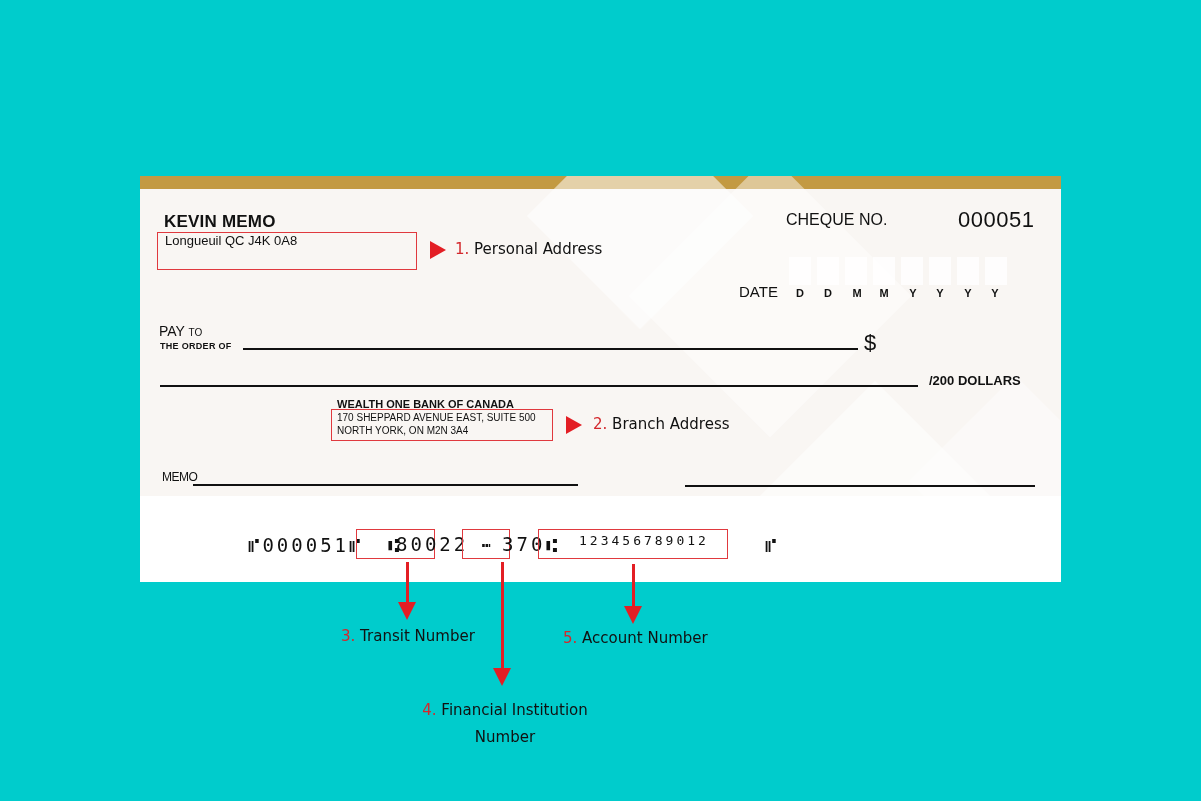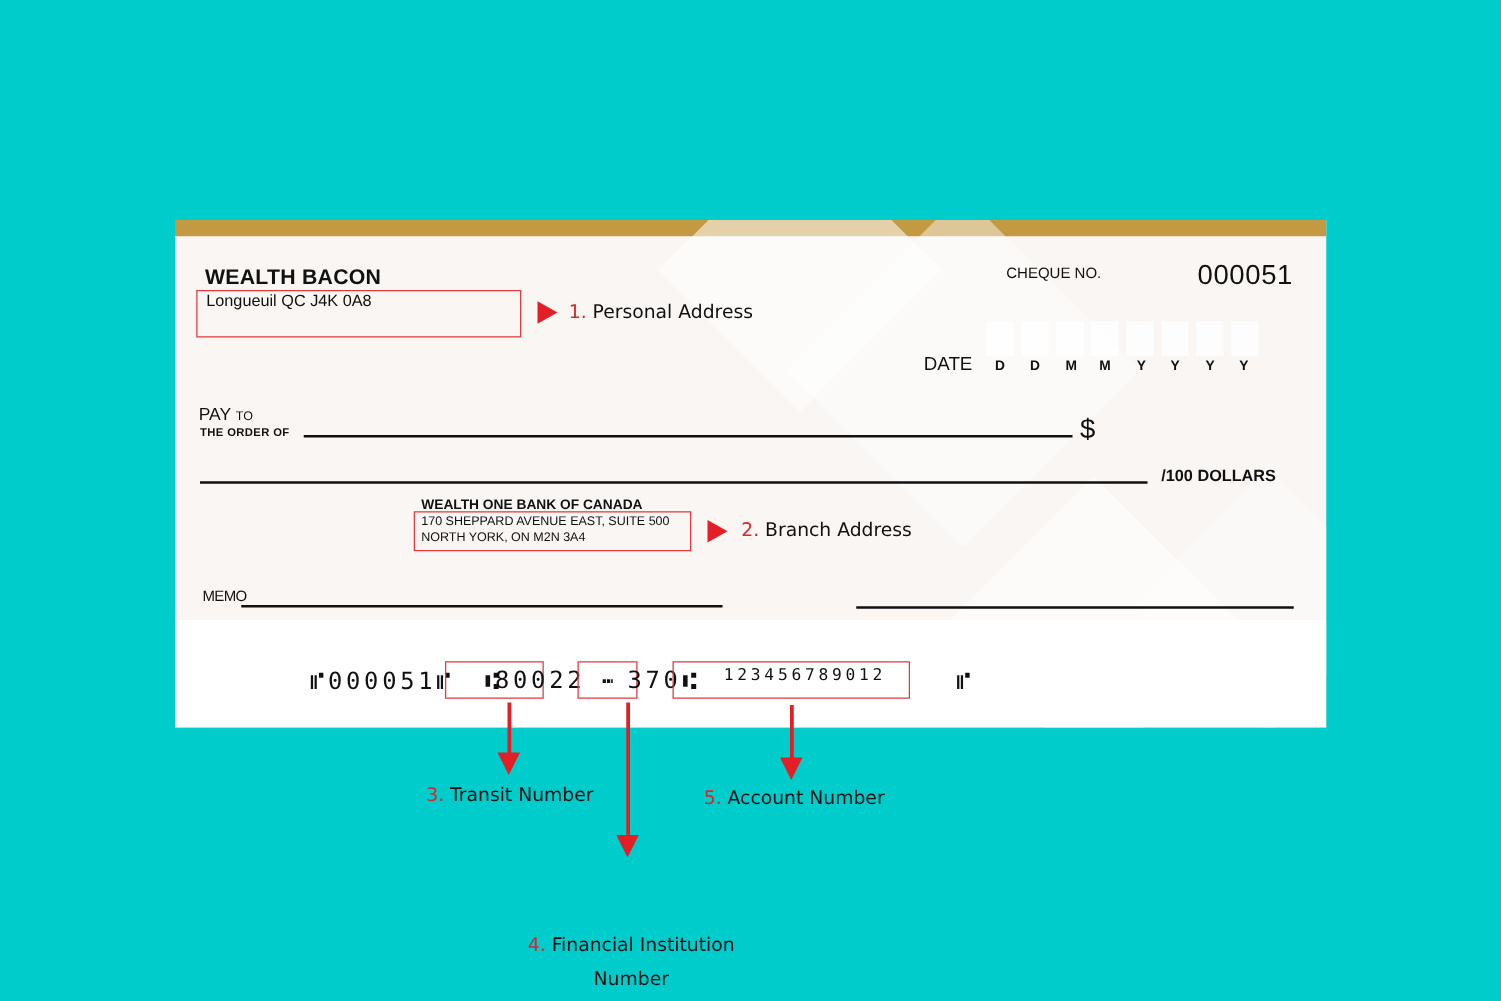--- a/index.html
+++ b/index.html
@@ -17,21 +17,21 @@
   }
   .gold-band { position: absolute; left: 0; top: 0; width: 100%; height: 13px; background: #c39a42; }
   .white-strip { position: absolute; left: 0; top: 320px; width: 100%; height: 86px; background: #ffffff; }
   .diamond {
     position: absolute; background: rgba(255,255,255,0.55); transform: rotate(45deg);
   }
   .payer-name { left: 24px; top: 36px; font-size: 17px; font-weight: bold; color: #111; letter-spacing: 0.2px; }
   .highlight-box { border: 1.5px solid #e0393e; }
   .addr-box { left: 17px; top: 56px; width: 258px; height: 36px; }
   .addr-line { font-size: 13px; color: #111; line-height: 16px; padding-left: 7px; padding-top: 1px; }
-  .cheque-label { left: 665px; top: 35px; font-size: 12px; color: #111; }
+  .cheque-label { left: 646px; top: 35px; font-size: 16px; color: #111; }
   .cheque-number { left: 818px; top: 31px; font-size: 22px; color: #111; letter-spacing: 0.5px; }
   .date-box { position: absolute; top: 81px; width: 22px; height: 28px; background: rgba(255,255,255,0.8); }
   .date-label { left: 599px; top: 107px; font-size: 15px; color: #111; }
   .date-letter { position: absolute; top: 111px; font-size: 11px; font-weight: bold; color: #111; width: 14px; text-align: center; }
   .pay-label { left: 19px; top: 147px; font-size: 14px; color: #111; }
   .pay-label small { font-size: 10px; }
   .order-label { left: 20px; top: 165px; font-size: 9px; font-weight: bold; color: #111; letter-spacing: 0.3px; }
   .line { position: absolute; background: #111; }
   .dollar-sign { left: 724px; top: 154px; font-size: 22px; color: #111; }
   .dollars-label { left: 789px; top: 197px; font-size: 13px; font-weight: bold; color: #111; }
@@ -64,21 +64,21 @@
 <div class="cheque">
   <div class="gold-band"></div>
 
   <div class="diamond" style="left:420px; top:-40px; width:160px; height:160px;"></div>
   <div class="diamond" style="left:530px; top:20px; width:200px; height:200px; background:rgba(255,255,255,0.45);"></div>
   <div class="diamond" style="left:650px; top:240px; width:170px; height:170px; background:rgba(255,255,255,0.5);"></div>
   <div class="diamond" style="left:800px; top:230px; width:150px; height:150px; background:rgba(255,255,255,0.4);"></div>
 
   <div class="white-strip"></div>
 
-  <div class="abs payer-name">WEALTH BACON</div>
+  <div class="abs payer-name">KEVIN MEMO</div>
   <div class="abs addr-box highlight-box">
     <div class="addr-line" style="padding-top:0">Longueuil QC J4K 0A8</div>
   </div>
 
   <div class="abs cheque-label">CHEQUE NO.</div>
   <div class="abs cheque-number">000051</div>
 
   <div class="date-box" style="left:649px;"></div>
   <div class="date-box" style="left:677px;"></div>
   <div class="date-box" style="left:705px;"></div>
@@ -100,21 +100,21 @@
 
   <div class="abs pay-label">
     <span>PAY</span>
     <small>TO</small>
   </div>
   <div class="abs order-label">THE ORDER OF</div>
   <div class="line" style="left:103px; top:172px; width:615px; height:2px;"></div>
   <div class="abs dollar-sign">$</div>
 
   <div class="line" style="left:20px; top:209px; width:758px; height:2px;"></div>
-  <div class="abs dollars-label">/100 DOLLARS</div>
+  <div class="abs dollars-label">/200 DOLLARS</div>
 
 
   <div class="abs bank-name">WEALTH ONE BANK OF CANADA</div>
   <div class="abs branch-box highlight-box">
     <div class="branch-line">170 SHEPPARD AVENUE EAST, SUITE 500</div>
     <div class="branch-line" style="padding-top:0">NORTH YORK, ON M2N 3A4</div>
   </div>
 
   <div class="abs memo-label">MEMO</div>
   <div class="line" style="left:53px; top:308px; width:385px; height:2px;"></div>
@@ -150,21 +150,21 @@
 
 <div class="v-arrow" style="left:406px; top:562px; height:42px;"></div>
 <div class="arrow-head-down" style="left:398px; top:602px;"></div>
 <div class="abs annot" style="left:341px; top:627px;">
   <span class="num">3.</span>
   <span>Transit Number</span>
 </div>
 
 <div class="v-arrow" style="left:501px; top:562px; height:108px;"></div>
 <div class="arrow-head-down" style="left:493px; top:668px;"></div>
-<div class="abs annot" style="left:420px; top:697px; width:170px; text-align:center; line-height:27px;margin-top:46px;">
+<div class="abs annot" style="left:420px; top:697px; width:170px; text-align:center; line-height:27px;">
   <span class="num">4.</span>
   <span>Financial Institution</span><br>
   <span>Number</span>
 </div>
 
 <div class="v-arrow" style="left:632px; top:564px; height:44px;"></div>
 <div class="arrow-head-down" style="left:624px; top:606px;"></div>
 <div class="abs annot" style="left:563px; top:629px;">
   <span class="num">5.</span>
   <span>Account Number</span>

